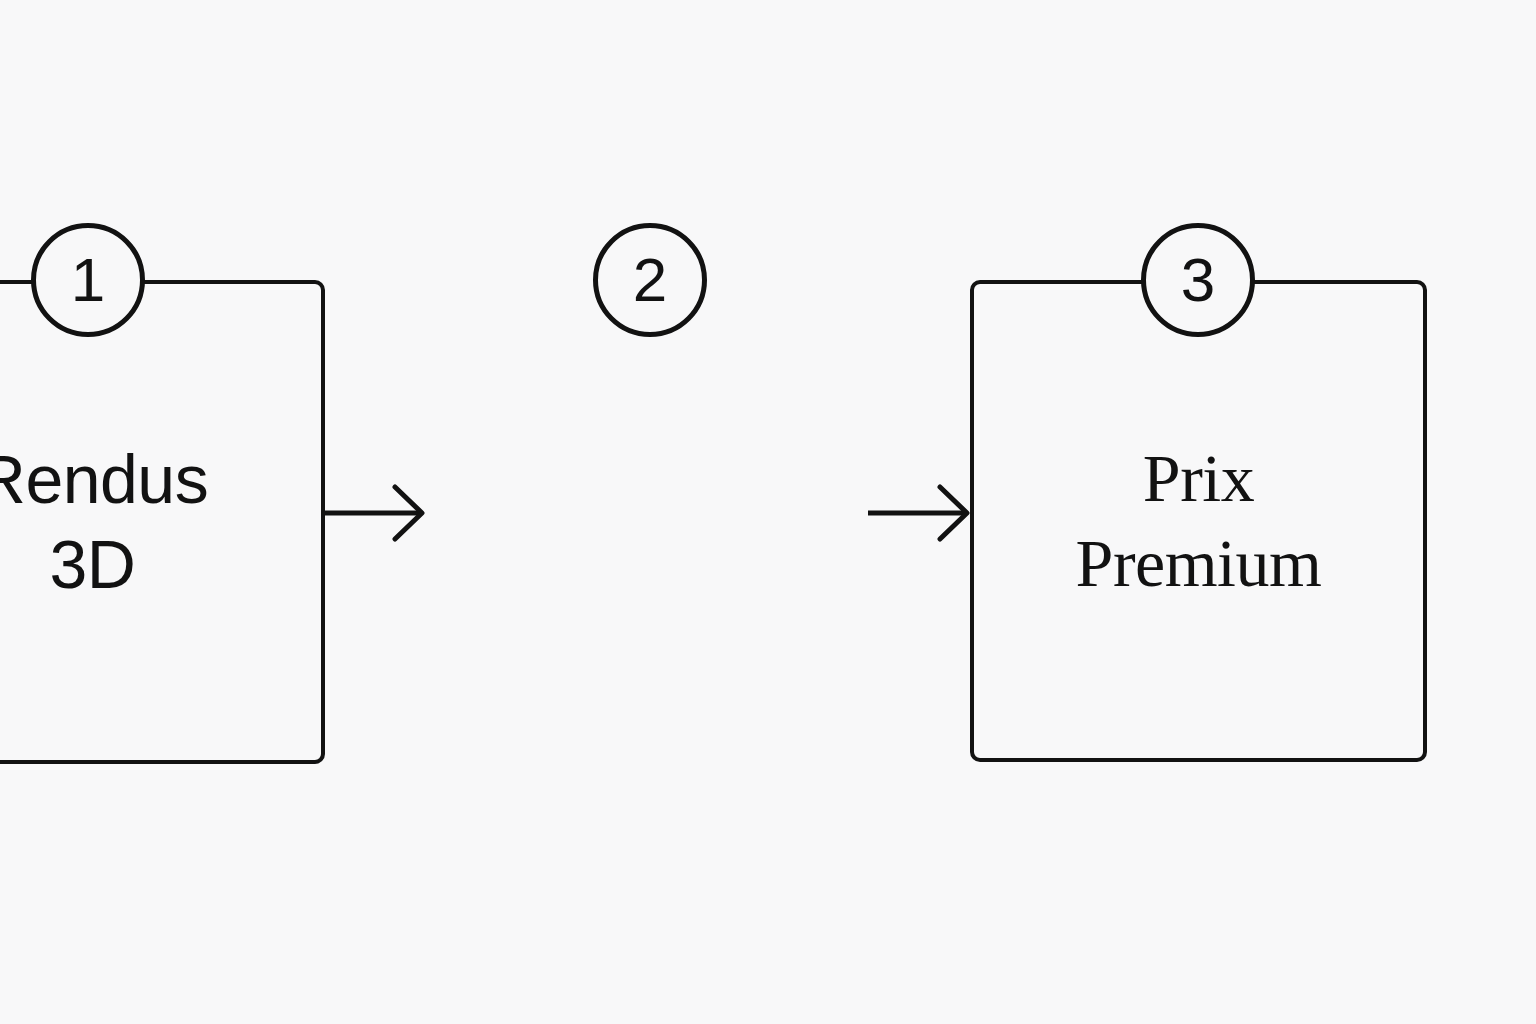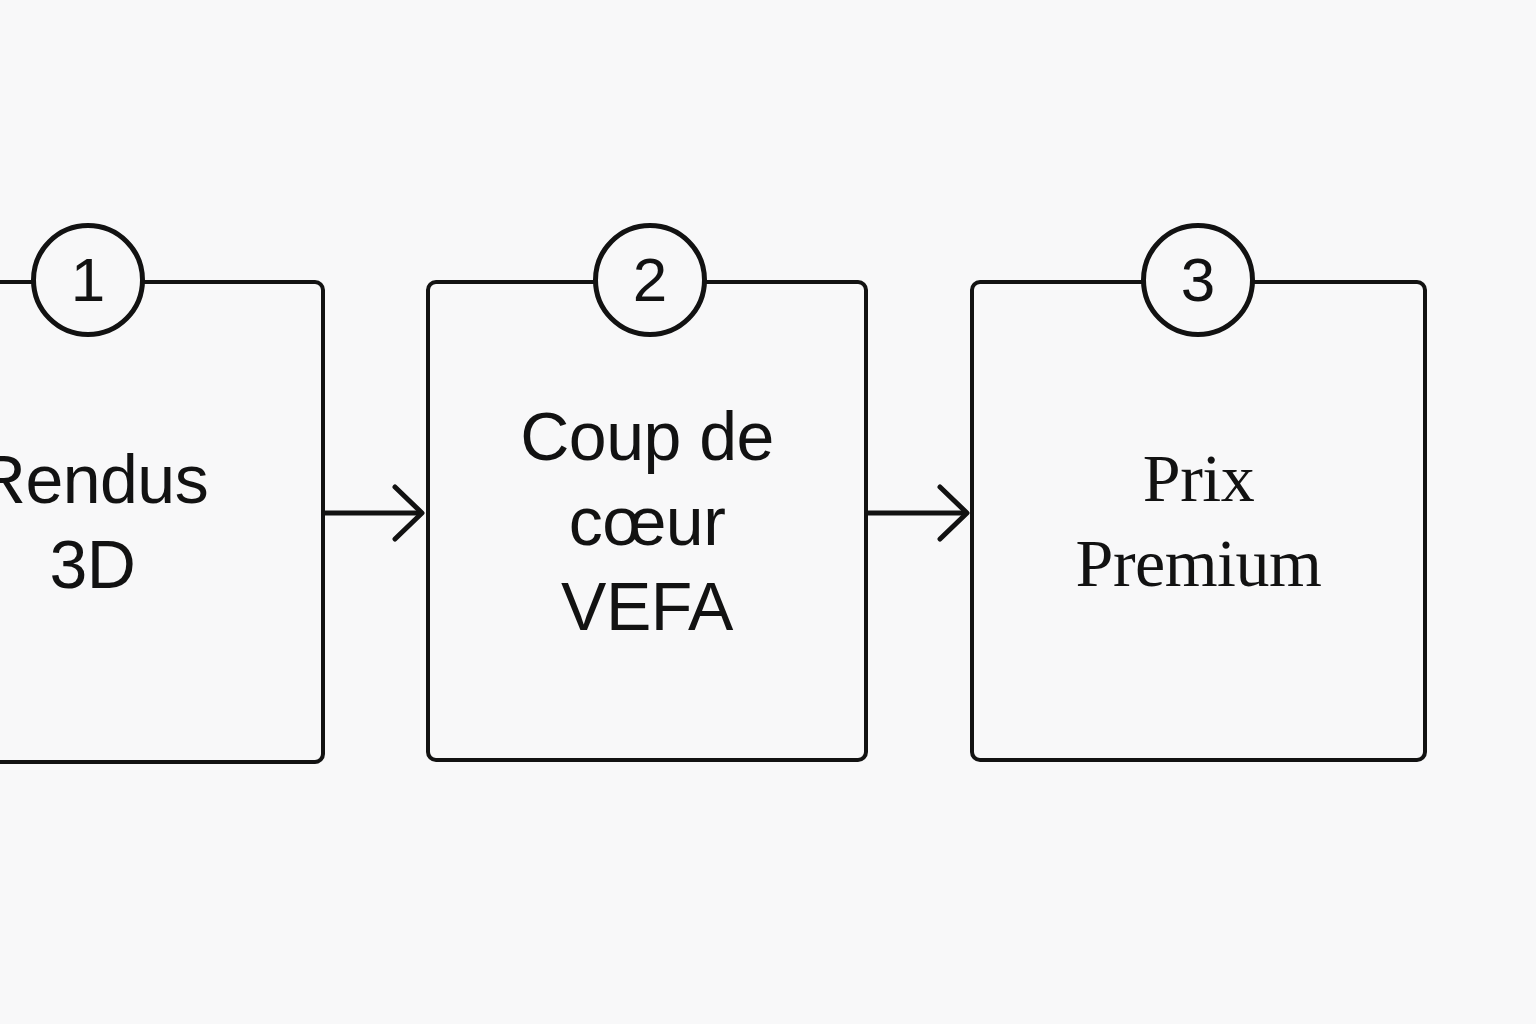--- a/index.html
+++ b/index.html
@@ -76,25 +76,20 @@
     <span>1</span>
   </div>
 
   <div class="connector" style="left:323px; top:473px; width:105px; height:80px;">
     <svg width="105" height="80" viewBox="0 0 105 80" xmlns="http://www.w3.org/2000/svg">
       <line x1="0" y1="40" x2="96" y2="40" stroke="#121212" stroke-width="5"></line>
       <polyline points="72,14 99,40 72,66" fill="none" stroke="#121212" stroke-width="5" stroke-linecap="round" stroke-linejoin="round"></polyline>
     </svg>
   </div>
 
-  <div class="step-box" style="left:426px; top:280px; width:442px; height:482px;">
-    <div class="step-label">Coup de
-cœur
-VEFA</div>
-  </div>
   <div class="step-badge" style="left:593px; top:223px;">
     <span>2</span>
   </div>
 
   <div class="connector" style="left:868px; top:473px; width:105px; height:80px;">
     <svg width="105" height="80" viewBox="0 0 105 80" xmlns="http://www.w3.org/2000/svg">
       <line x1="0" y1="40" x2="96" y2="40" stroke="#121212" stroke-width="5"></line>
       <polyline points="72,14 99,40 72,66" fill="none" stroke="#121212" stroke-width="5" stroke-linecap="round" stroke-linejoin="round"></polyline>
     </svg>
   </div>

